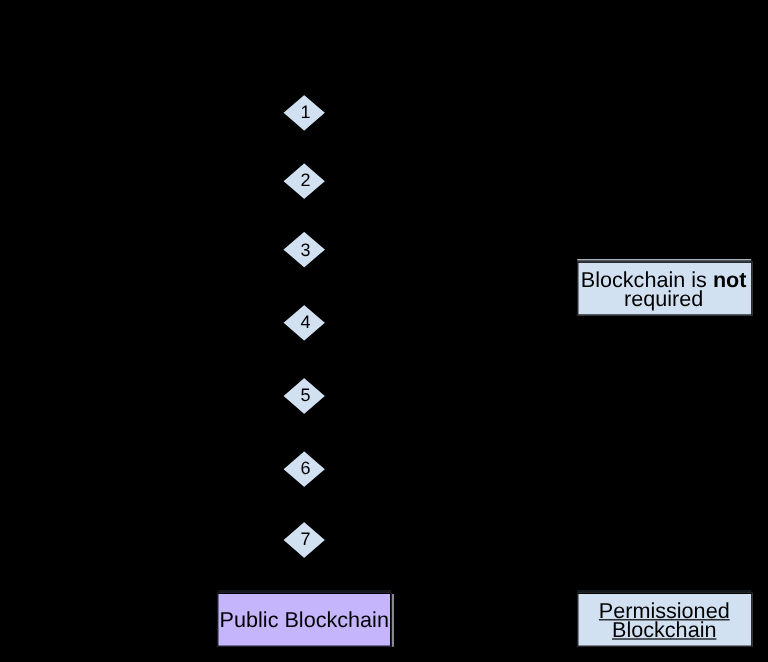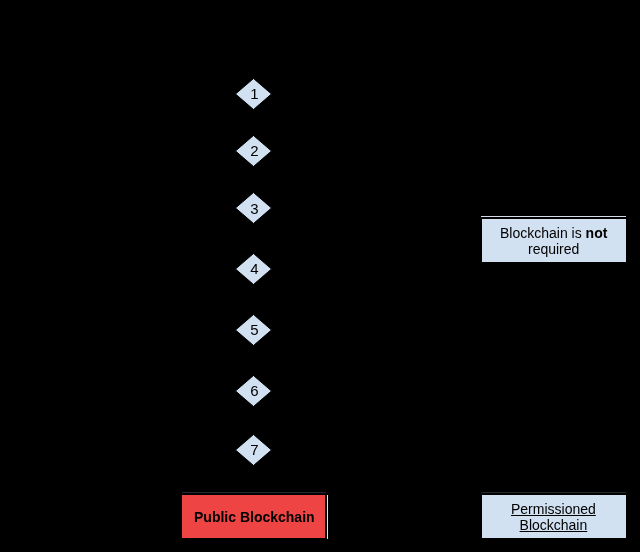--- a/index.html
+++ b/index.html
@@ -30,21 +30,21 @@
   .proc {
     position: absolute;
     box-sizing: border-box;
     background: #d2e1f1;
     border: 1px solid #000000;
     display: flex;
     align-items: center;
     justify-content: center;
     text-align: center;
     color: #000000;
-    font-size: 14px;
+    font-size: 18px;
     line-height: 15.9px;
   }
   .proc .proc-text {
     display: block;
     will-change: transform;
   }
 
   
   .diamond {
     position: absolute;
@@ -89,21 +89,21 @@
 </style>
 </head>
 <body style="background: rgb(0, 0, 0);">
 
 <div id="canvas" style="background: rgb(0, 0, 0);">
 
   <div class="proc" id="box-not-required" style="left: 480.5px; top: 218px; width: 146px; height: 45px; background: rgb(210, 225, 241); border-color: rgb(0, 0, 0); color: rgb(0, 0, 0);">
     <span class="proc-text" style="transform: translateY(1px);"><span>Blockchain is </span><b>not</b><br><span>required</span></span>
   </div>
 
-  <div class="proc" id="box-public" style="left: 181.3px; top: 494px; width: 145px; height: 45px; background: #ef4444; border-color: rgb(0, 0, 0); color: rgb(0, 0, 0); font-weight: bold;">
+  <div class="proc" id="box-public" style="left: 181.3px; top: 494px; width: 145px; height: 45px; background: #c4b5fd; border-color: rgb(0, 0, 0); color: rgb(0, 0, 0);">
     <span class="proc-text" style="transform: translateY(0.5px);"><span>Public Blockchain</span></span>
   </div>
 
   <div class="proc" id="box-permissioned" style="left: 480.5px; top: 494px; width: 146px; height: 45px; background: rgb(210, 225, 241); border-color: rgb(0, 0, 0); color: rgb(0, 0, 0); text-decoration: underline;">
     <span class="proc-text" style="transform: translateY(1px);"><span>Permissioned</span><br><span>Blockchain</span></span>
   </div>
 
 <div class="diamond" style="left: 234.5px; top: 77.5px;">
       <svg width="37" height="32" viewBox="0 0 37 32">
         <polygon points="18.5,0.5 36.5,16 18.5,31.5 0.5,16" fill="#d2e1f1" stroke="#000000" stroke-width="1"></polygon>

